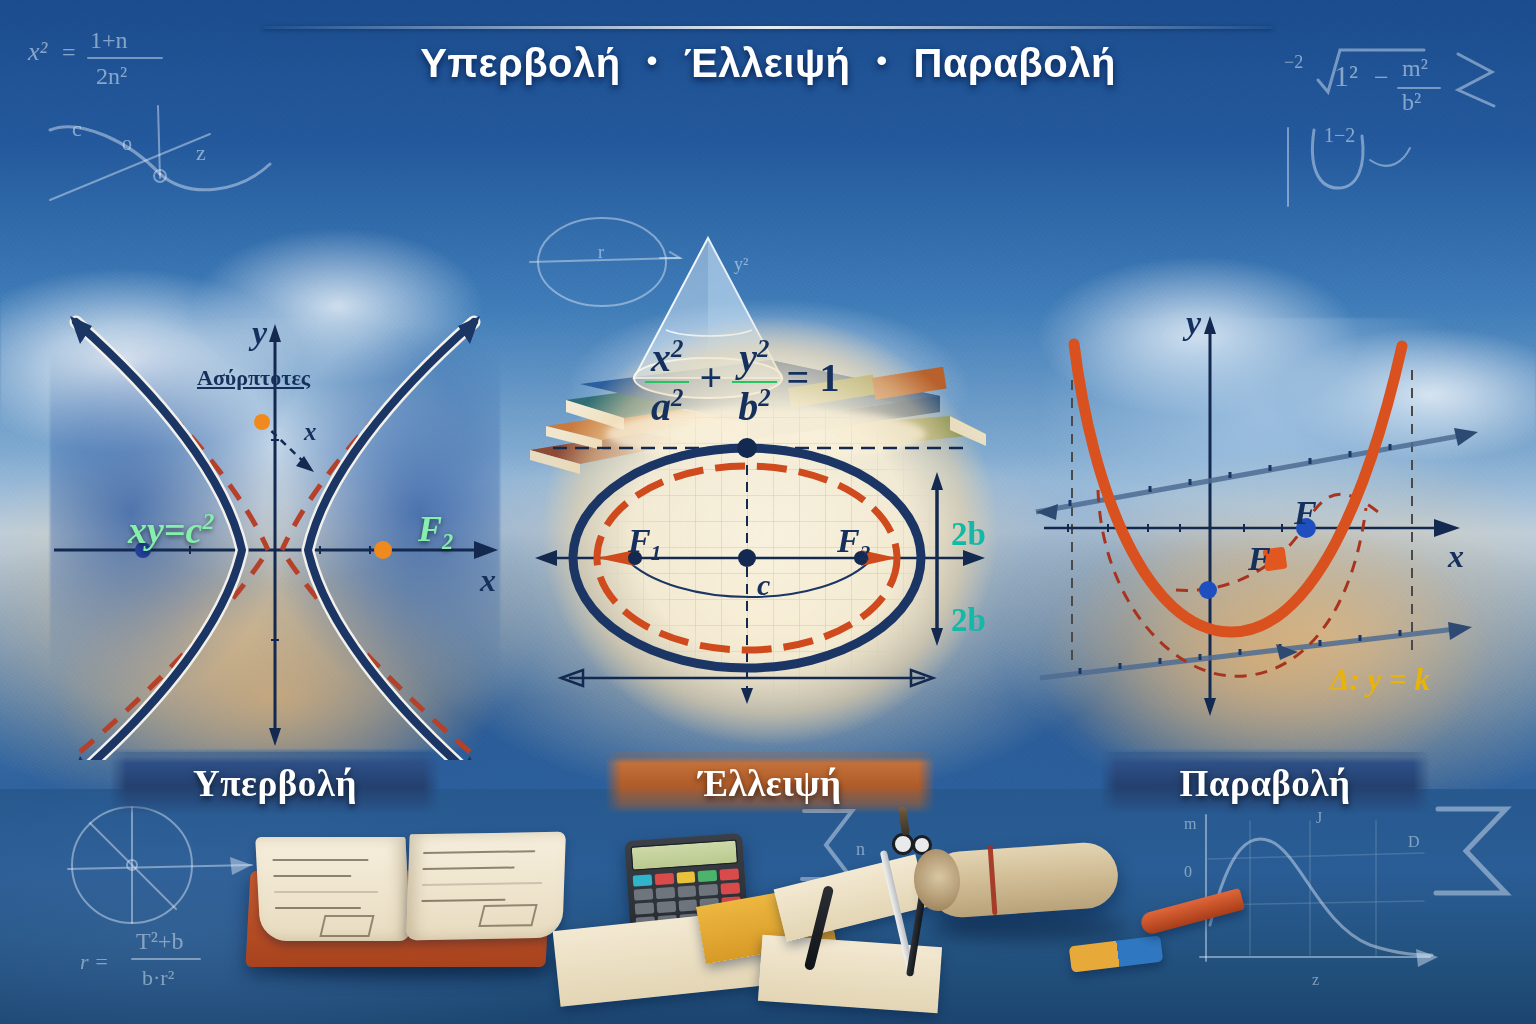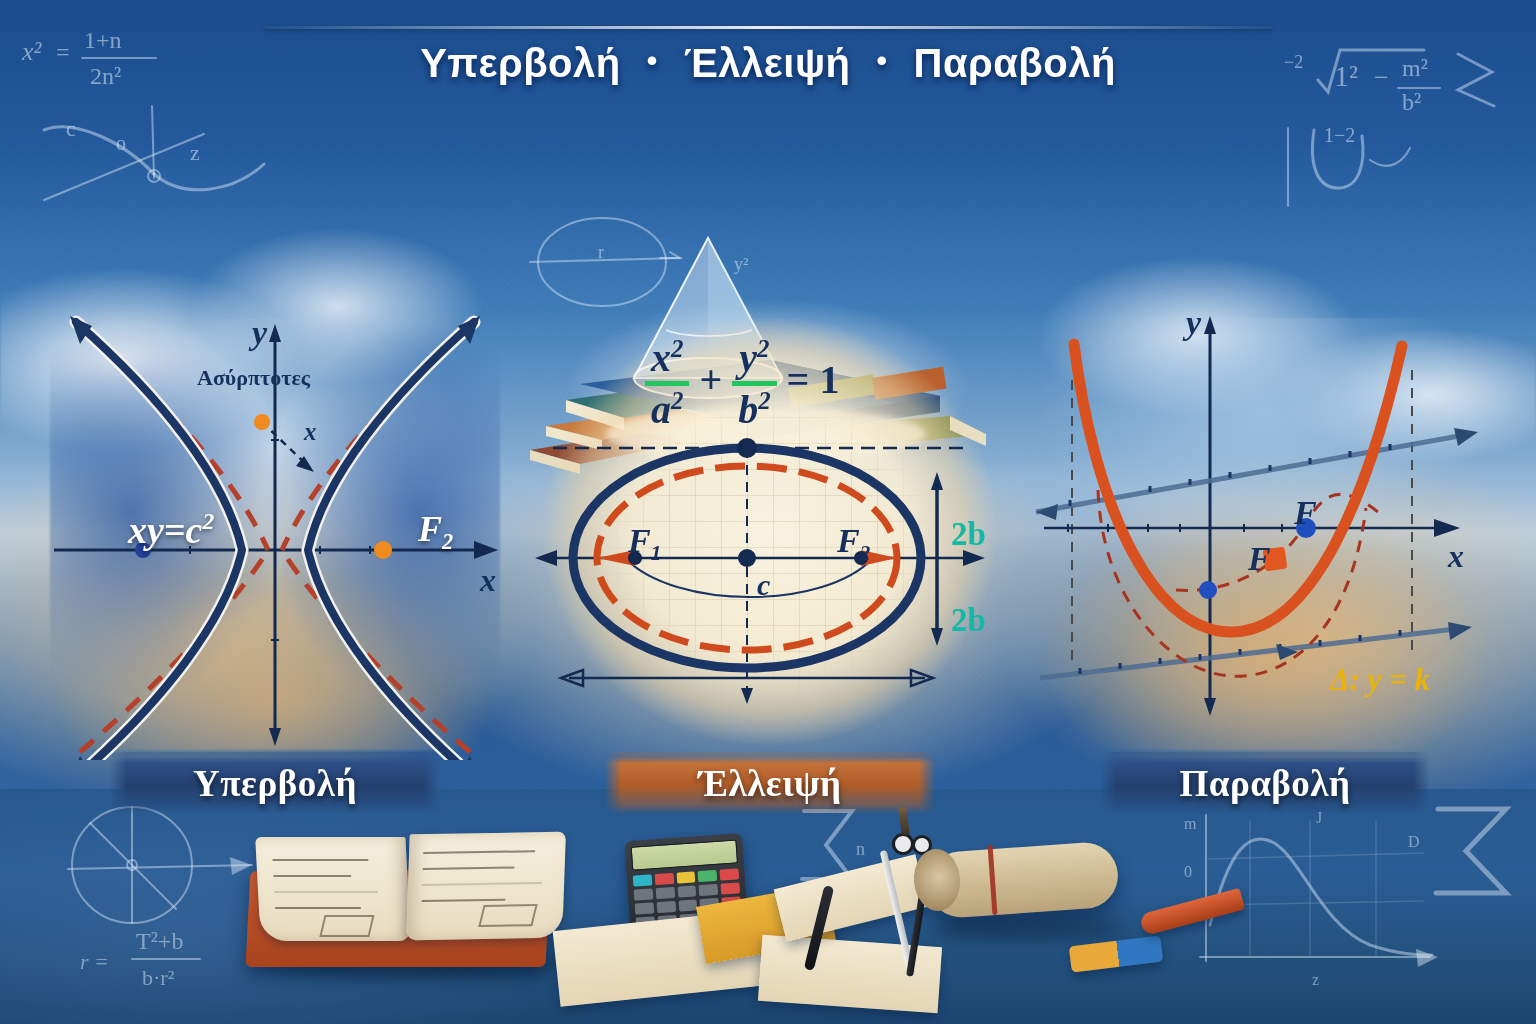--- a/index.html
+++ b/index.html
@@ -126,28 +126,28 @@
     position:relative;font-family:"Liberation Serif", serif;font-weight:700;
     font-size:37px;color:#fff;letter-spacing:.5px;
     text-shadow:0 3px 6px rgba(0,0,0,.6);
   }
 
   
   .mlabel{
     position:absolute;font-family:"Liberation Serif", serif;font-style:italic;font-weight:700;
     color:#16305e;white-space:nowrap;
   }
-  .mlabel.white{color:#ffffff;text-shadow:0 2px 5px rgba(0,0,0,.55);}
+  .mlabel.white{color:#86efac;text-shadow:0 2px 5px rgba(0,0,0,.55);}
   .mlabel.rust{color:#eab308;font-style:italic;}
   .mlabel.navy-up{color:#14b8a6;font-style:normal;margin-top:30px;}
   sup{font-size:.62em;vertical-align:super;}
   sub{font-size:.62em;vertical-align:sub;}
 
   .frac{display:inline-block;text-align:center;vertical-align:middle;line-height:1.02;}
-  .frac .num{display:block;border-bottom:5px solid #22c55e;padding:0 6px 2px;text-align:center;}
+  .frac .num{display:block;border-bottom:2px solid #22c55e;padding:0 6px 2px;text-align:center;}
   .frac .den{display:block;padding:2px 6px 0;}
 
   
   .desk{
     position:absolute;left:0;right:0;bottom:0;height:235px;z-index:4;
     background:
       radial-gradient(ellipse 40% 90% at 12% 60%, rgba(60,105,160,.55), rgba(60,105,160,0) 70%),
       linear-gradient(180deg,#27598f 0%,#2a5d95 35%,#23527f 70%,#1c4570 100%);
   }
   .desk .chalk text{opacity:.5;}
@@ -201,21 +201,21 @@
 </style>
 </head>
 <body>
 
 <div class="poster">
 
   <div class="sky"></div>
   <div class="cloudband"></div>
   <div class="paperfloor"></div>
 
-  <div class="chalk" style="left:4px;top:14px;">
+  <div class="chalk" style="left:10px;top:14px;">
     <svg width="300" height="200" viewBox="0 0 300 200">
       <text x="18" y="46" font-size="26" font-style="italic">x²</text>
       <text x="52" y="46" font-size="24">=</text>
       <text x="80" y="34" font-size="24">1+n</text>
       <line x1="78" y1="44" x2="152" y2="44" stroke-width="2"></line>
       <text x="86" y="70" font-size="24">2n²</text>
       <path d="M40 116 C70 104 120 128 150 160" stroke-width="3"></path>
       <path d="M150 160 C180 186 230 178 260 150" stroke-width="3"></path>
       <line x1="40" y1="186" x2="200" y2="120" stroke-width="2"></line>
       <line x1="148" y1="92" x2="150" y2="164" stroke-width="2"></line>
@@ -333,21 +333,21 @@
         <polygon points="440,484 418,474 430,456" fill="#1b3564"></polygon>
 
         <line x1="222" y1="122" x2="268" y2="166" stroke="#13294f" stroke-width="2.5" stroke-dasharray="7 6"></line>
         <polygon points="274,172 256,166 264,156" fill="#13294f"></polygon>
 
         <circle cx="222" cy="122" r="8" fill="#f08a1e"></circle>
         <circle cx="343" cy="250" r="9" fill="#f08a1e"></circle>
         <circle cx="103" cy="250" r="8" fill="#23409c"></circle>
       </svg>
 
-      <div class="mlabel" style="left:157px;top:65px;font-size:22px;font-style:normal;">Ασύρπτοτες</div>
+      <div class="mlabel" style="left:157px;top:65px;font-size:22px;font-style:normal;text-decoration:underline;">Ασύρπτοτες</div>
       <div class="mlabel" style="left:264px;top:118px;font-size:25px;">x</div>
       <div class="mlabel white" style="left:88px;top:208px;font-size:38px;"><span>xy=c</span><sup>2</sup></div>
       <div class="mlabel white" style="left:378px;top:208px;font-size:36px;"><span>F</span><sub>2</sub></div>
       <div class="mlabel" style="left:212px;top:14px;font-size:34px;">y</div>
       <div class="mlabel" style="left:440px;top:262px;font-size:32px;">x</div>
 
       <div class="banner">
         <div class="brush brush-navy"></div>
         <div class="banner-label">Υπερβολή</div>
       </div>

